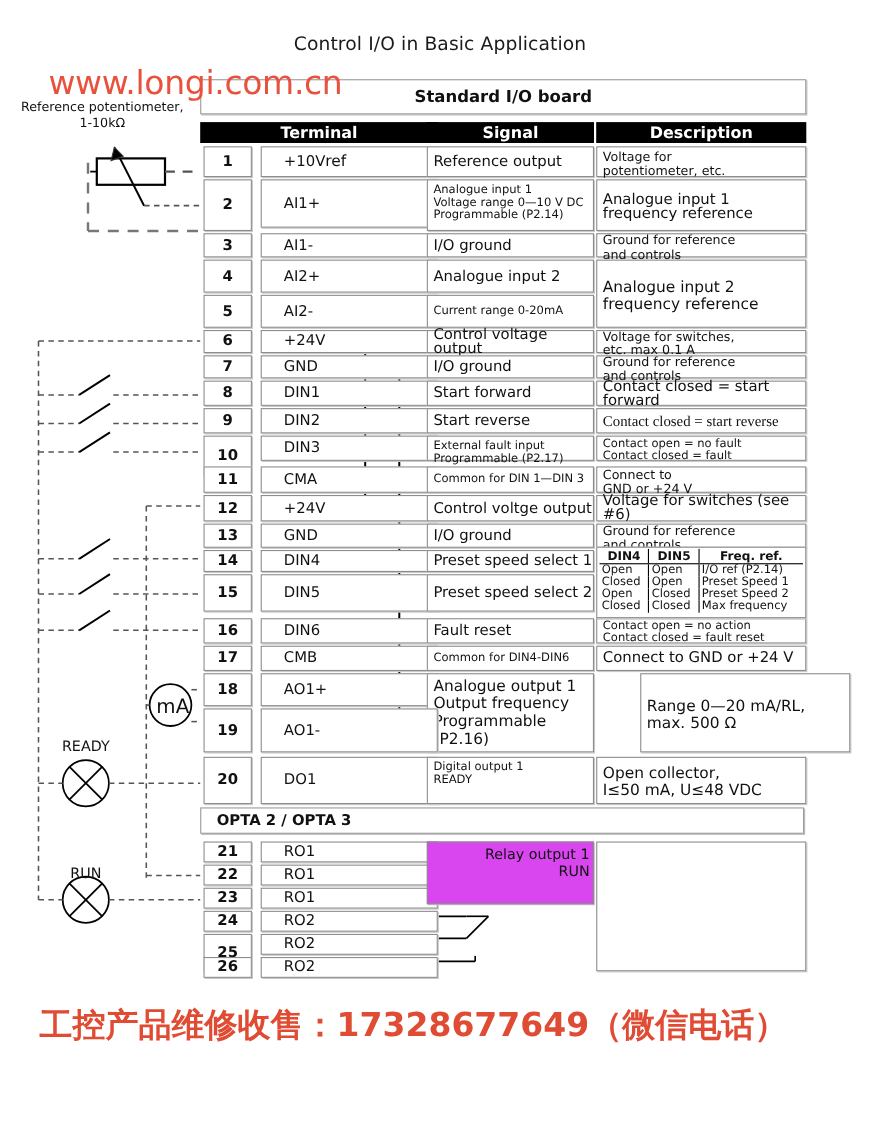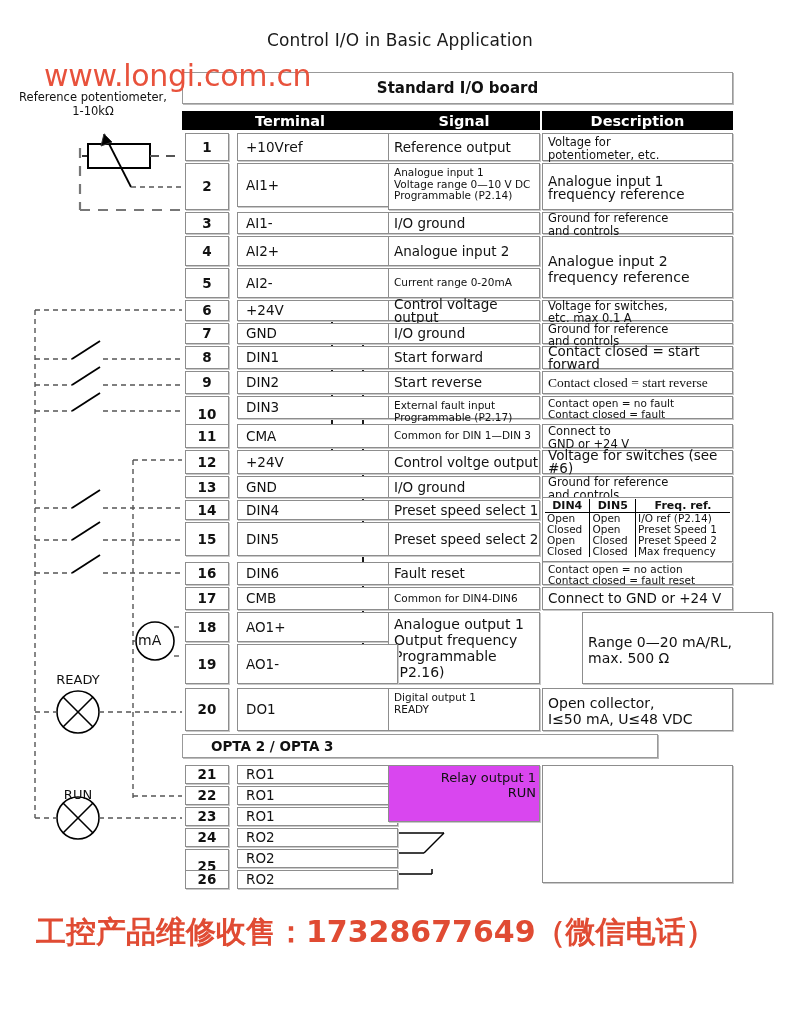--- a/index.html
+++ b/index.html
@@ -39,22 +39,22 @@
   
   .board-hdr {
     position:absolute;
     border:1px solid #999; background:#fff;
     display:flex; align-items:center; justify-content:center;
     font-weight:700; font-size:15px;
     box-shadow:1px 1px 0 #bbb;
   }
   #board-std { left:182px; top:72px; width:551px; height:32px; }
   #board-opta {
-    left:182px; top:734px; width:476px; height:24px;
-    justify-content:flex-start; padding-left:28px; font-size:13.5px;
+    left:182px; top:734px; width:549px; height:24px;
+    justify-content:flex-start; padding-left:14px; font-size:13.5px;
   }
 
   .colhdr {
     position:absolute; height:19px; background:#000; color:#fff;
     font-weight:700; font-size:14.5px;
     display:flex; align-items:center; justify-content:center;
     top:111px;
   }
   #hdr-terminal { left:182px; width:216px; }
   #hdr-signal   { left:388px; width:152px; }
@@ -64,21 +64,21 @@
   .cell {
     position:absolute; background:#fff; border:1px solid #8d8d8d;
     box-shadow:1px 1px 0 #c9c9c9;
     display:flex; align-items:center;
     font-size:13.5px; line-height:13px;
   }
   .num {
     font-weight:700; font-size:13.5px;
     justify-content:center; left:185px; width:44px;
   }
-  .term { left:237px; width:161px; padding-left:8px; }
+  .term { left:237px; width:161px; padding-left:20px; }
   .sig  { left:388px; width:152px; padding-left:5px; }
   .desc { left:542px; width:191px; padding-left:5px; }
 
   .multi { display:block; padding-top:3px; }
   .small { font-size:10.5px; line-height:11.5px; }
   .med   { font-size:11.5px; line-height:12.5px; }
   .big   { font-size:14px; line-height:16px; }
   .sub { font-size:14px; vertical-align:sub; }
 
   
@@ -114,22 +114,22 @@
 
   
   #wires { position:absolute; left:0; top:0; width:800px; height:1020px; pointer-events:none; }
 
   .lamp-label {
     position:absolute; font-size:13px; text-align:center; width:80px;
   }
   #lbl-ready { left:38px; top:672px; }
   #lbl-run   { left:38px; top:787px; }
   .ma-label {
-    position:absolute; left:138px; top:632px; width:34px; text-align:left;
-    font-size:14px;
+    position:absolute; left:138px; top:632px; width:34px; text-align:right;
+    font-size:18px;
   }
 </style>
 </head>
 <body>
 
 <div id="page">
 
   <div class="title">Control I/O in Basic Application</div>
   <div class="watermark">www.longi.com.cn</div>
 

